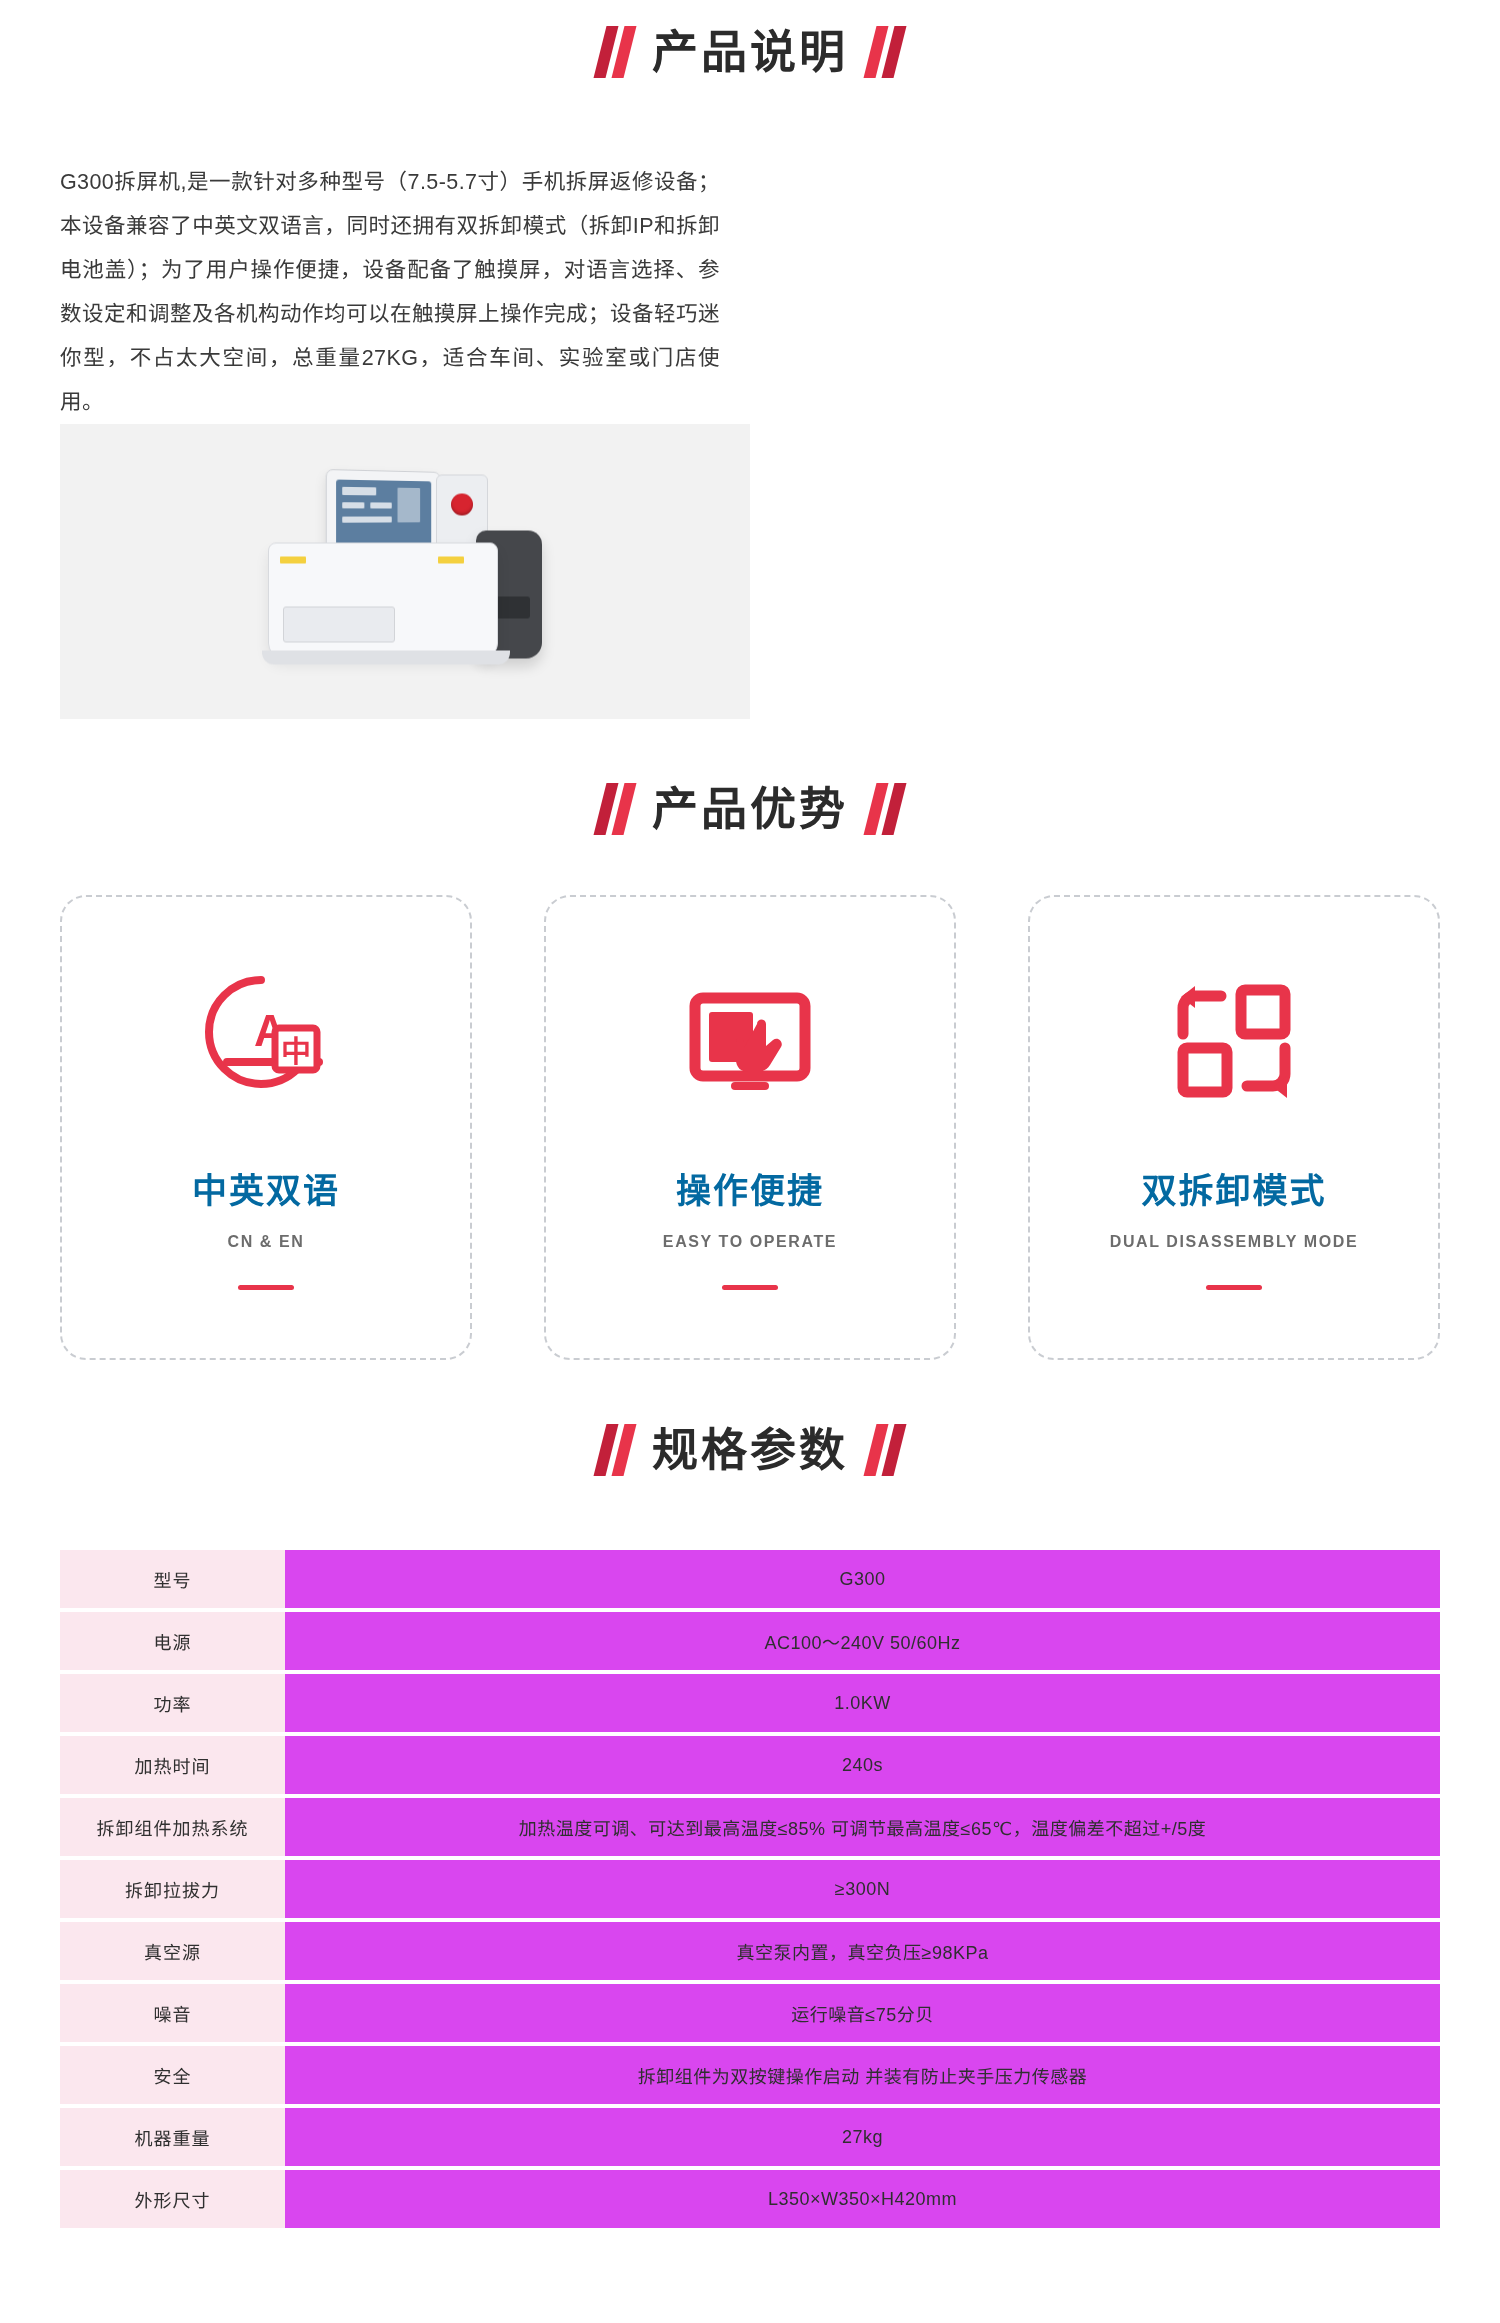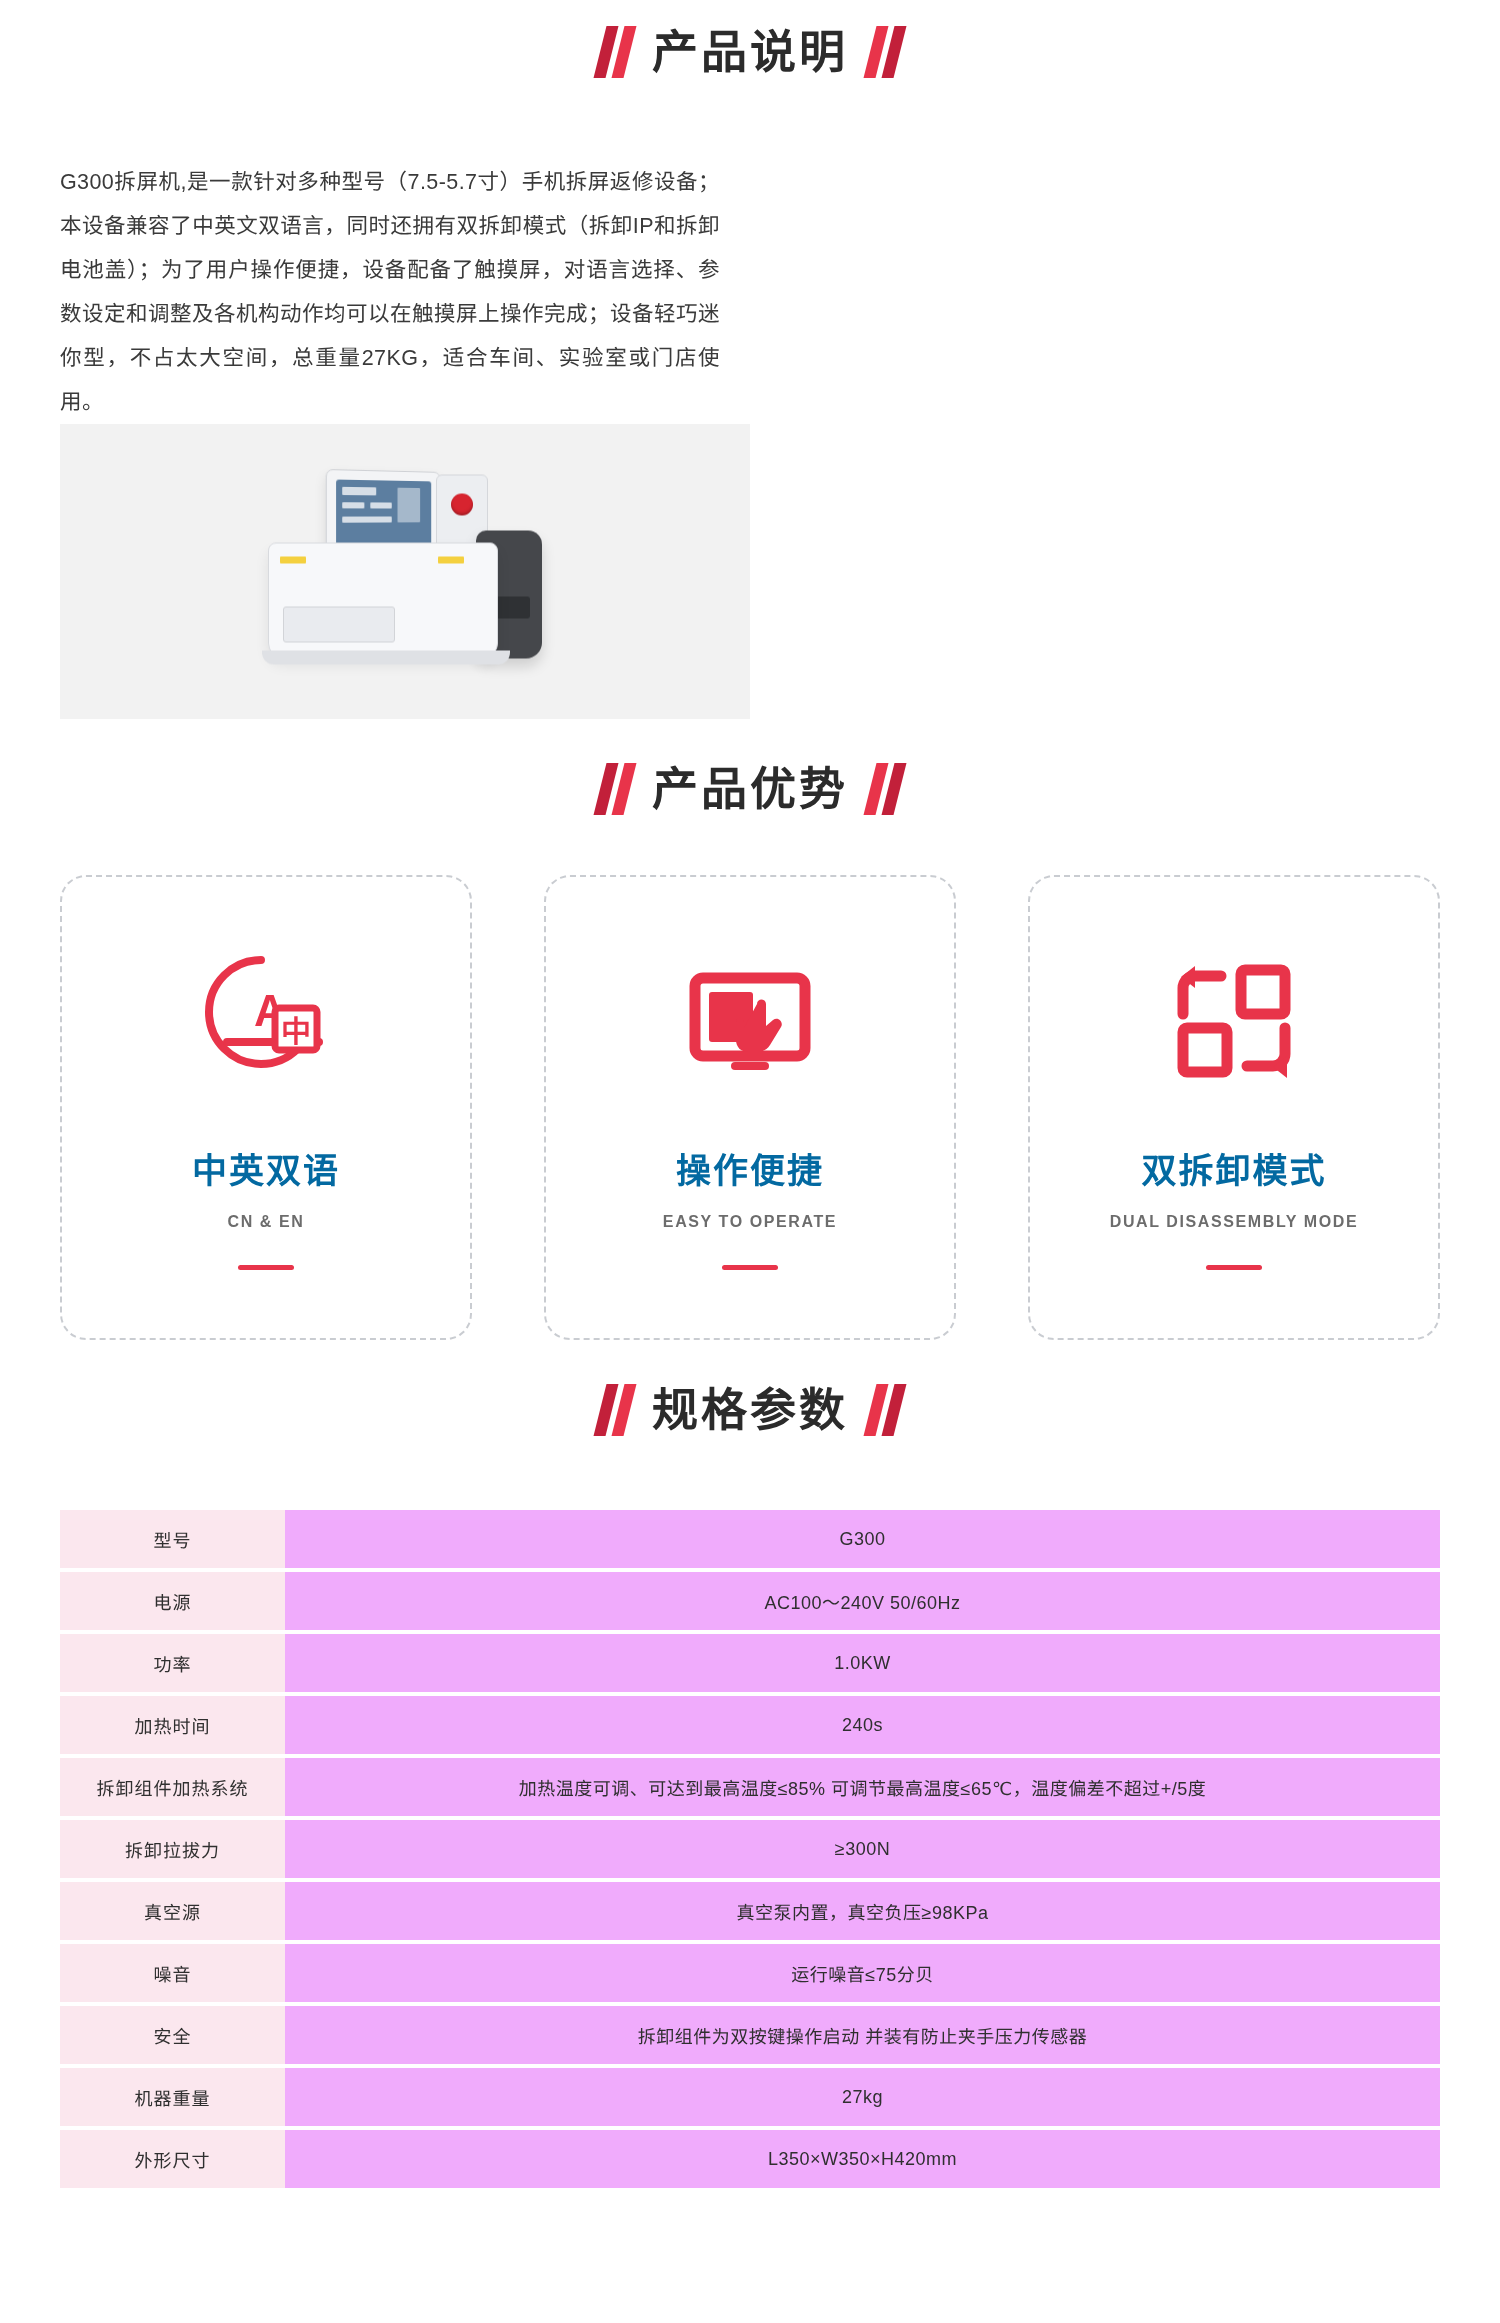--- a/index.html
+++ b/index.html
@@ -229,27 +229,27 @@
     vertical-align: middle;
     text-align: center;
   }
   td.k {
     width: 225px;
     background: #fbe7ee;
     text-align: center;
     letter-spacing: 1px;
   }
   td.v {
-    background: #f0abfc;
+    background: #d946ef;
     text-align: center;
     padding: 0 18px;
     letter-spacing: .5px;
   }
 
-  .title-block { margin-top: 44px; }
+  .title-block { margin-top: 64px; }
   .title-block.first { margin-top: 26px; }
 </style>
 </head>
 <body>
 
 <div class="page">
 
   <div class="section-head title-block first">
     <span class="slash-group">
       <span class="slash dark"></span>

